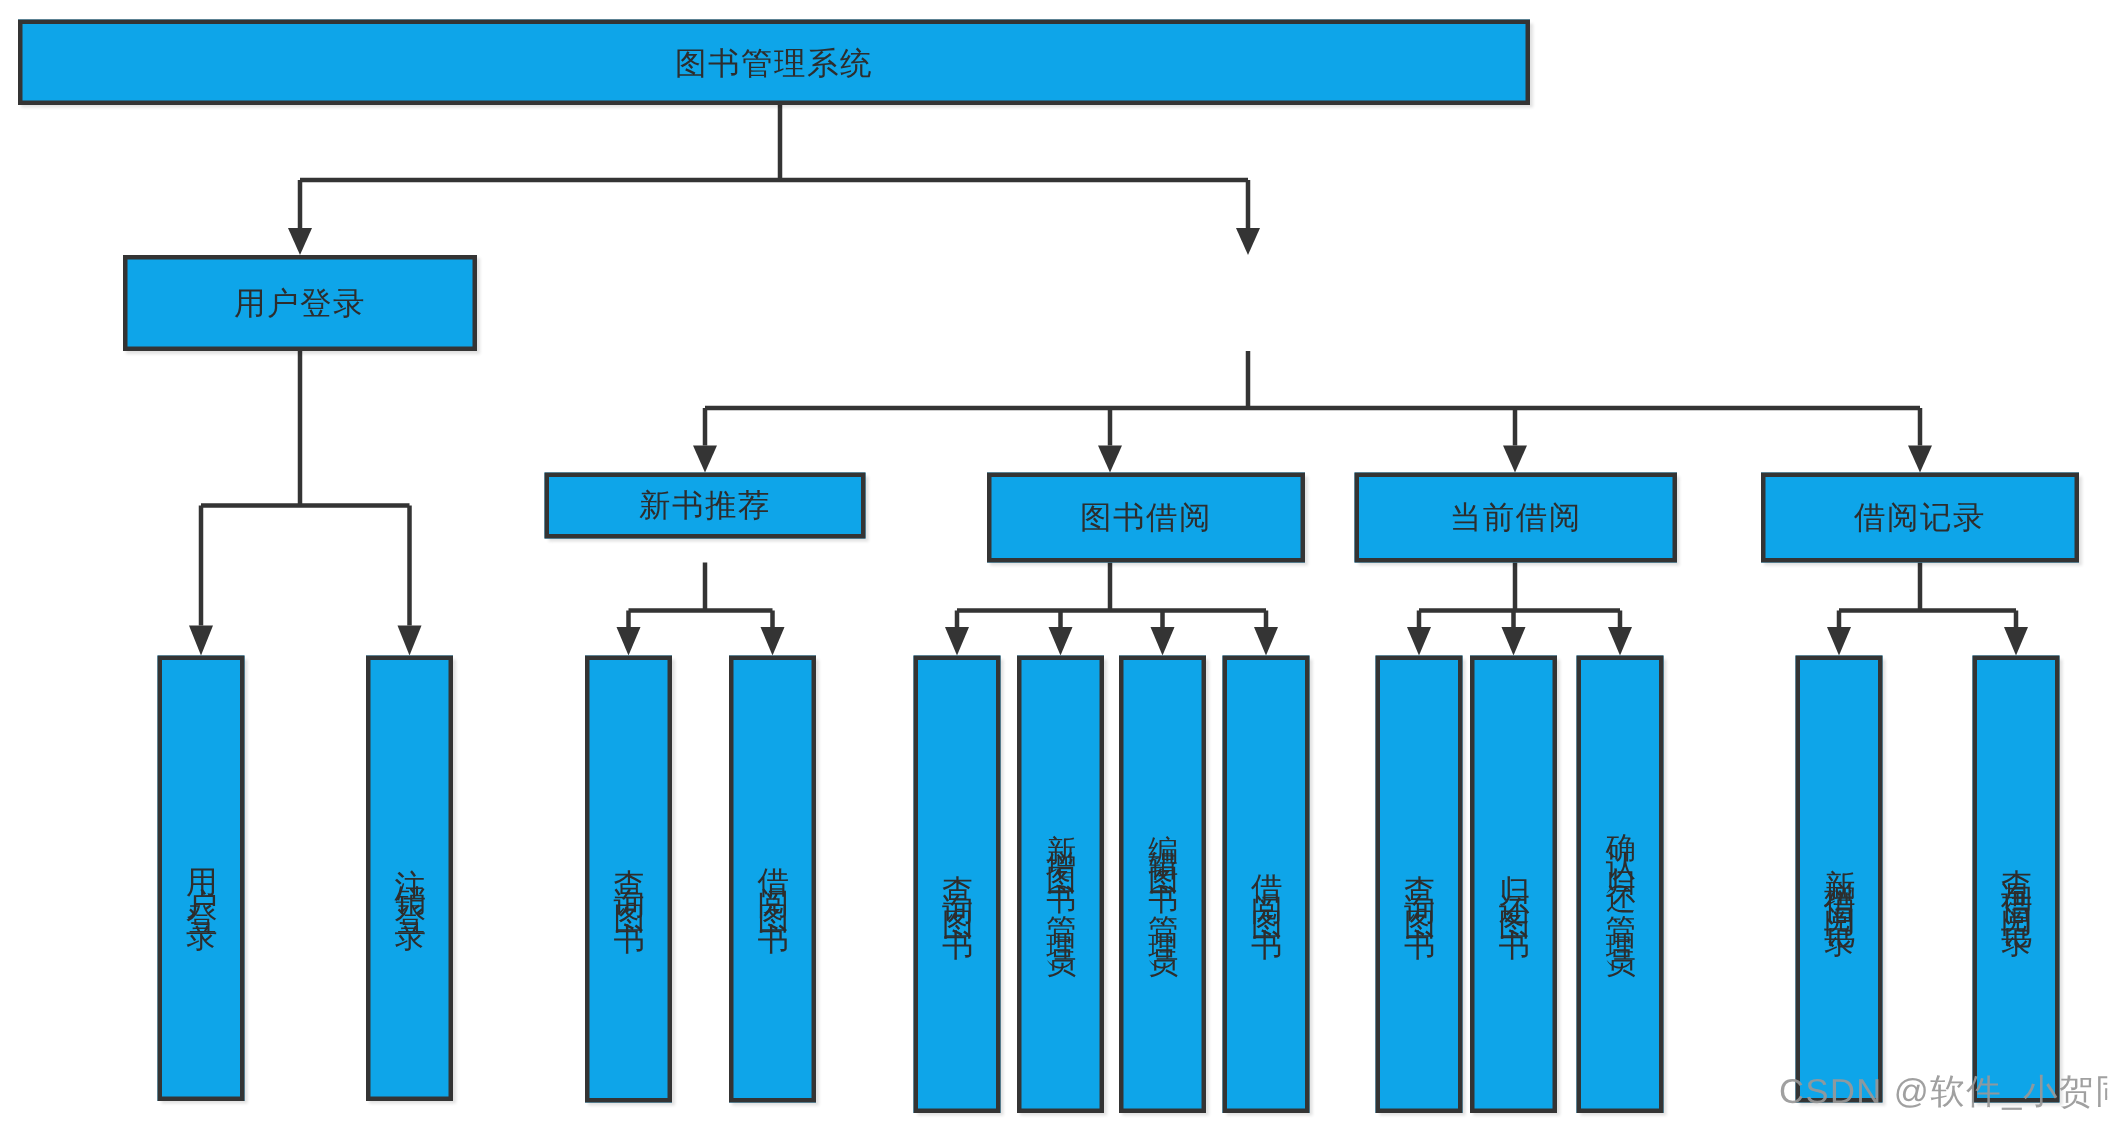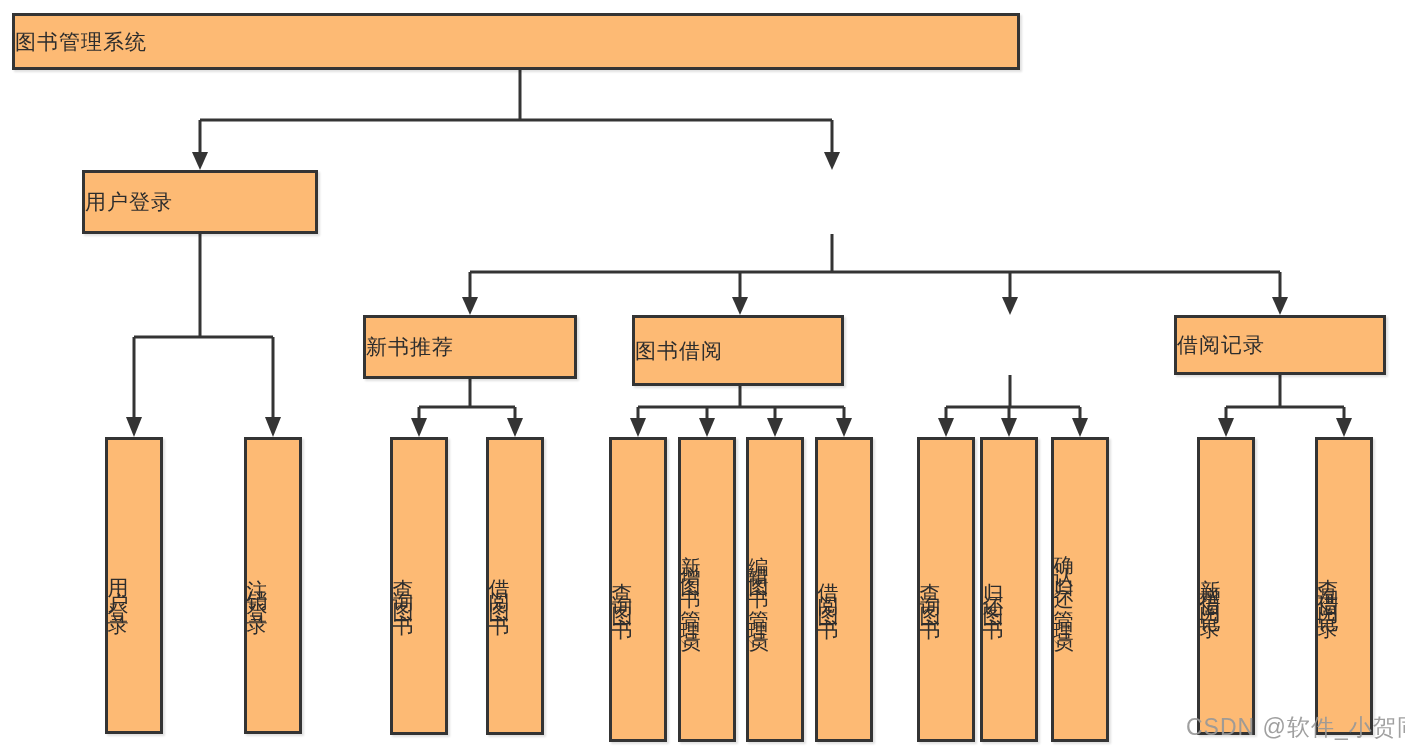--- a/index.html
+++ b/index.html
@@ -10,25 +10,26 @@
     background:#ffffff;
     overflow:hidden;
     font-family:"Liberation Sans","DejaVu Sans",sans-serif;
   }
   .connector-svg{
     position:absolute;left:0;top:0;width:1405px;height:747px;
     pointer-events:none;
   }
   .box{
     position:absolute;
-    background:#fdba74;
+    background:#0ea5e9;
     border:3px solid #343434;
     box-sizing:border-box;
     display:flex;
     align-items:center;
+    justify-content:center;
     box-shadow:2px 2px 2px rgba(0,0,0,0.12);
   }
   .hlabel{
     font-size:21px;
     color:#2d2d2d;
     letter-spacing:1px;
     white-space:nowrap;
   }
   .vbox span{
     writing-mode:vertical-rl;
@@ -88,25 +89,28 @@
   </svg>
 
   <div class="box" style="left:12px;top:13px;width:1008px;height:57px">
     <span class="hlabel">图书管理系统</span>
   </div>
 
   <div class="box" style="left:82px;top:170px;width:236px;height:64px">
     <span class="hlabel">用户登录</span>
   </div>
 
-  <div class="box" style="left:363px;top:315px;width:214px;height:64px">
+  <div class="box" style="left:363px;top:315px;width:214px;height:44px">
     <span class="hlabel">新书推荐</span>
   </div>
-  <div class="box" style="left:632px;top:315px;width:212px;height:71px">
+  <div class="box" style="left:658px;top:315px;width:212px;height:60px">
     <span class="hlabel">图书借阅</span>
+  </div>
+  <div class="box" style="left:903px;top:315px;width:215px;height:60px">
+    <span class="hlabel">当前借阅</span>
   </div>
   <div class="box" style="left:1174px;top:315px;width:212px;height:60px">
     <span class="hlabel">借阅记录</span>
   </div>
 
   <div class="box vbox v4" style="left:105px;top:437px;width:58px;height:297px">
     <span>用户登录</span>
   </div>
   <div class="box vbox v4" style="left:244px;top:437px;width:58px;height:297px">
     <span>注销登录</span>

